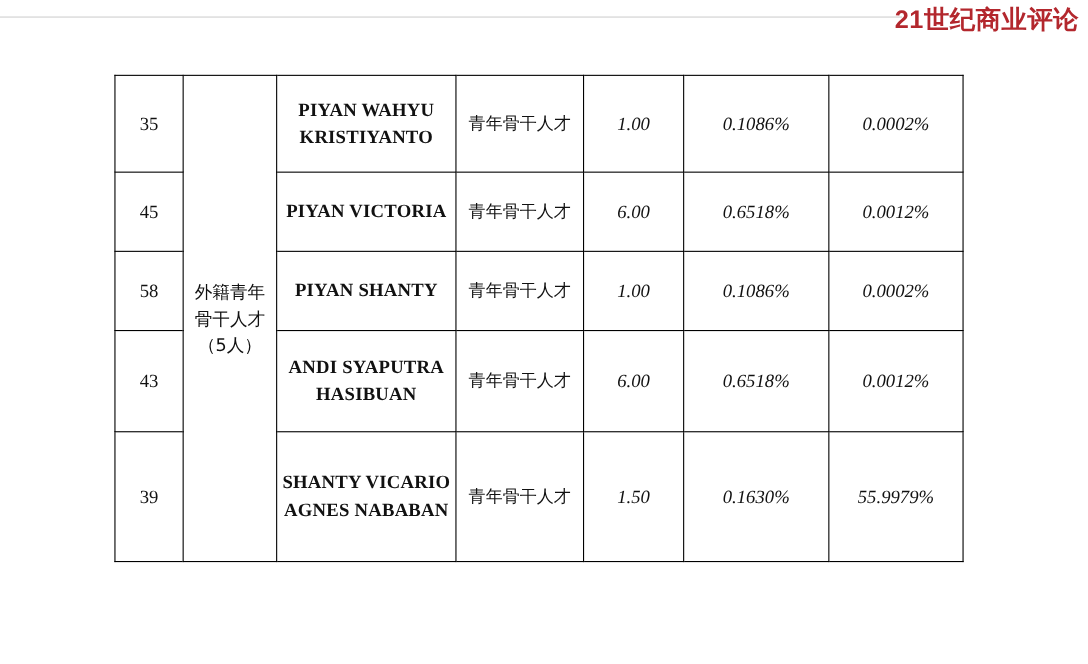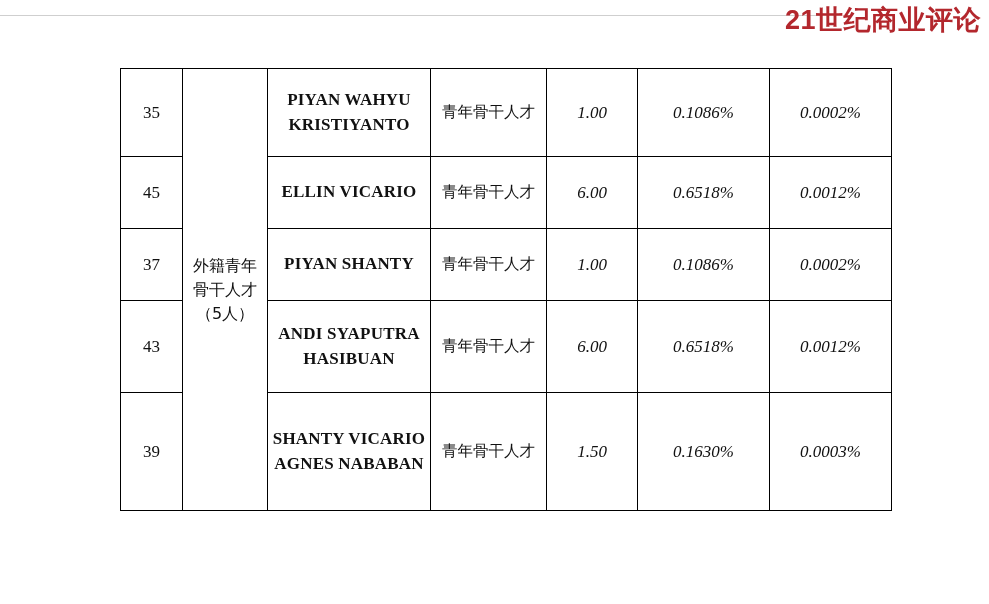--- a/index.html
+++ b/index.html
@@ -31,30 +31,30 @@
     width: 820px;
     height: 0;
     border-top: 1px solid #cfcfcf;
   }
   .header-brand {
     position: absolute;
     right: 8px;
     top: 2px;
     font-family: "Liberation Sans", sans-serif;
     font-weight: bold;
-    font-size: 27px;
+    font-size: 23px;
     letter-spacing: 0.5px;
     color: #b3272d;
     white-space: nowrap;
   }
 
   
   .table-wrap {
     position: absolute;
-    left: 120px;
+    left: 104px;
     top: 68px;
   }
   table.doc-table {
     border-collapse: collapse;
     table-layout: fixed;
   }
   table.doc-table td {
     border: 1px solid #000000;
     text-align: center;
     vertical-align: middle;
@@ -131,45 +131,45 @@
         <td class="cell-idx">35</td>
         <td class="cell-cat" rowspan="5">外籍青年骨干人才（5人）</td>
         <td class="cell-name">PIYAN WAHYU KRISTIYANTO</td>
         <td class="cell-type">青年骨干人才</td>
         <td class="cell-num">1.00</td>
         <td class="cell-pct">0.1086%</td>
         <td class="cell-pct">0.0002%</td>
       </tr>
       <tr class="r2">
         <td class="cell-idx">45</td>
-        <td class="cell-name">ELLIN VICARIO</td>
+        <td class="cell-name">PIYAN VICTORIA</td>
         <td class="cell-type">青年骨干人才</td>
         <td class="cell-num">6.00</td>
         <td class="cell-pct">0.6518%</td>
         <td class="cell-pct">0.0012%</td>
       </tr>
       <tr class="r3">
-        <td class="cell-idx">37</td>
+        <td class="cell-idx">58</td>
         <td class="cell-name">PIYAN SHANTY</td>
         <td class="cell-type">青年骨干人才</td>
         <td class="cell-num">1.00</td>
         <td class="cell-pct">0.1086%</td>
         <td class="cell-pct">0.0002%</td>
       </tr>
       <tr class="r4">
         <td class="cell-idx">43</td>
         <td class="cell-name">ANDI SYAPUTRA HASIBUAN</td>
         <td class="cell-type">青年骨干人才</td>
         <td class="cell-num">6.00</td>
         <td class="cell-pct">0.6518%</td>
         <td class="cell-pct">0.0012%</td>
       </tr>
       <tr class="r5">
         <td class="cell-idx">39</td>
         <td class="cell-name">SHANTY VICARIO AGNES NABABAN</td>
         <td class="cell-type">青年骨干人才</td>
         <td class="cell-num">1.50</td>
         <td class="cell-pct">0.1630%</td>
-        <td class="cell-pct">0.0003%</td>
+        <td class="cell-pct">55.9979%</td>
       </tr>
     </tbody>
   </table>
 </div>
 
 </body></html>

